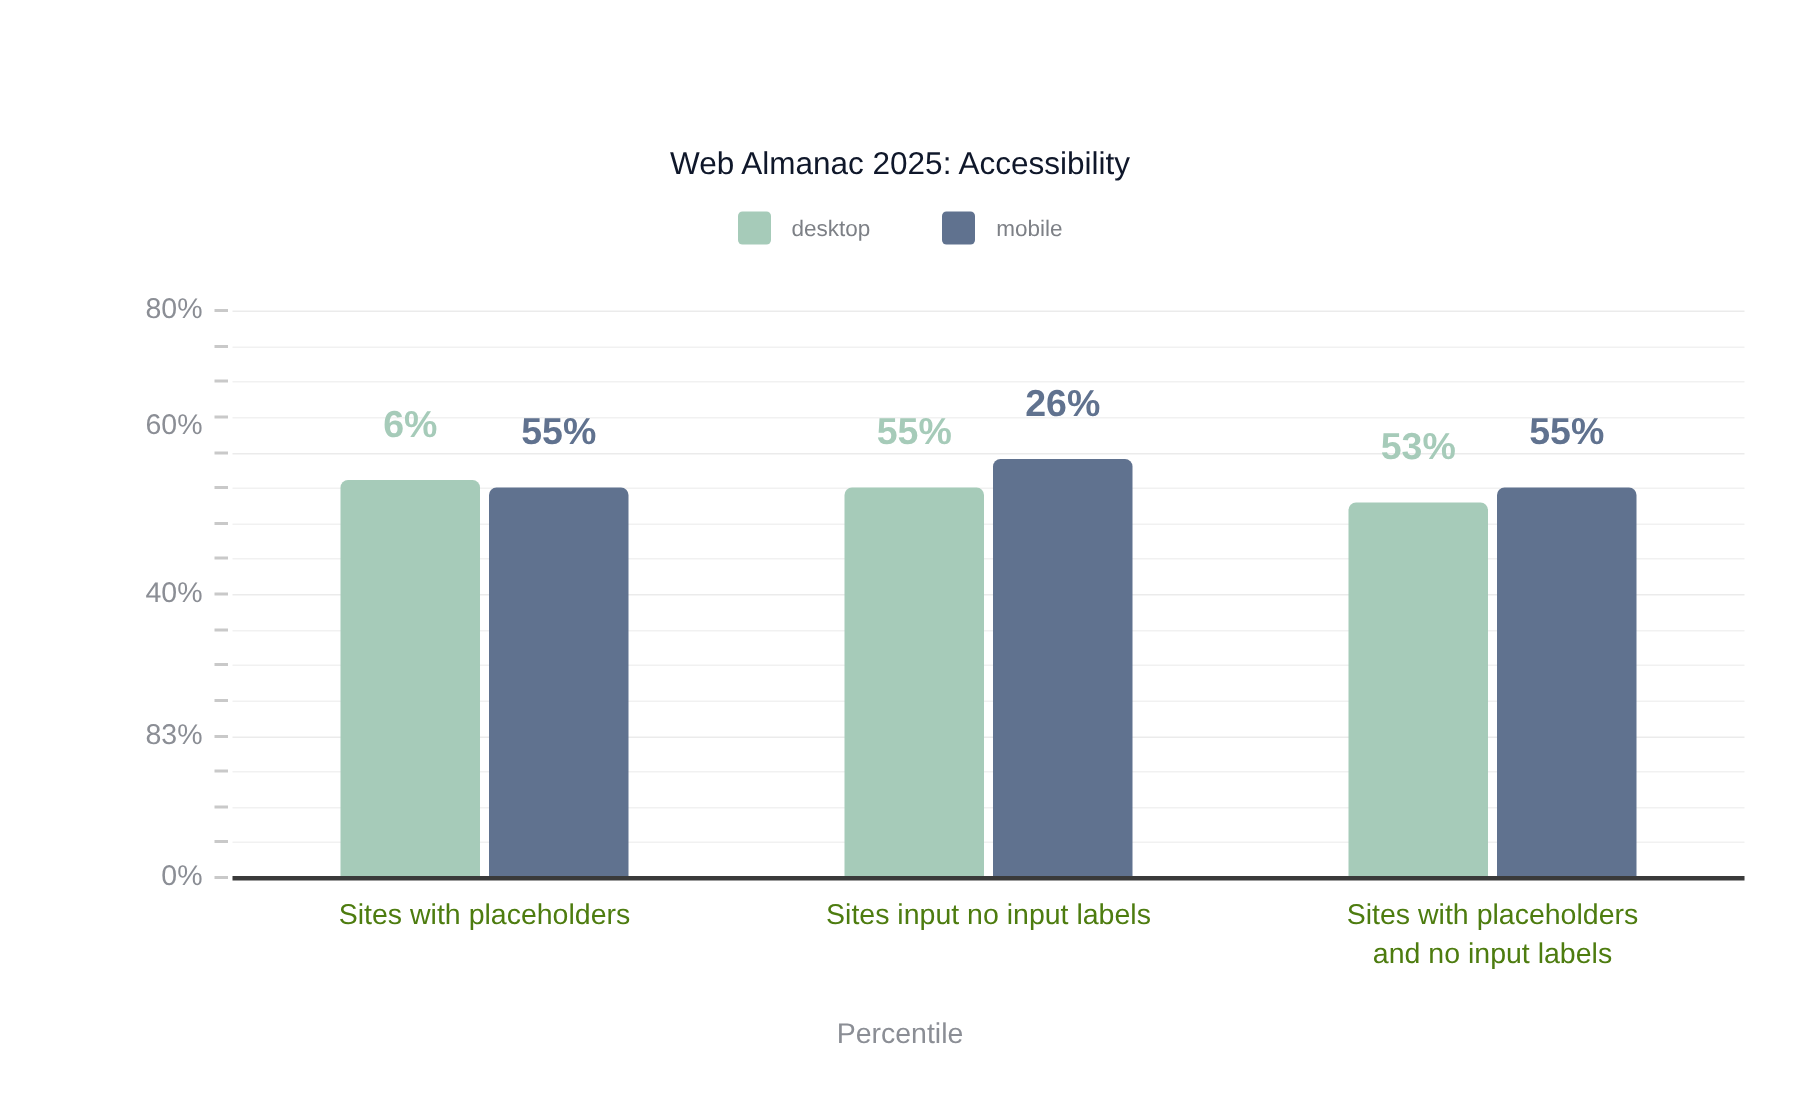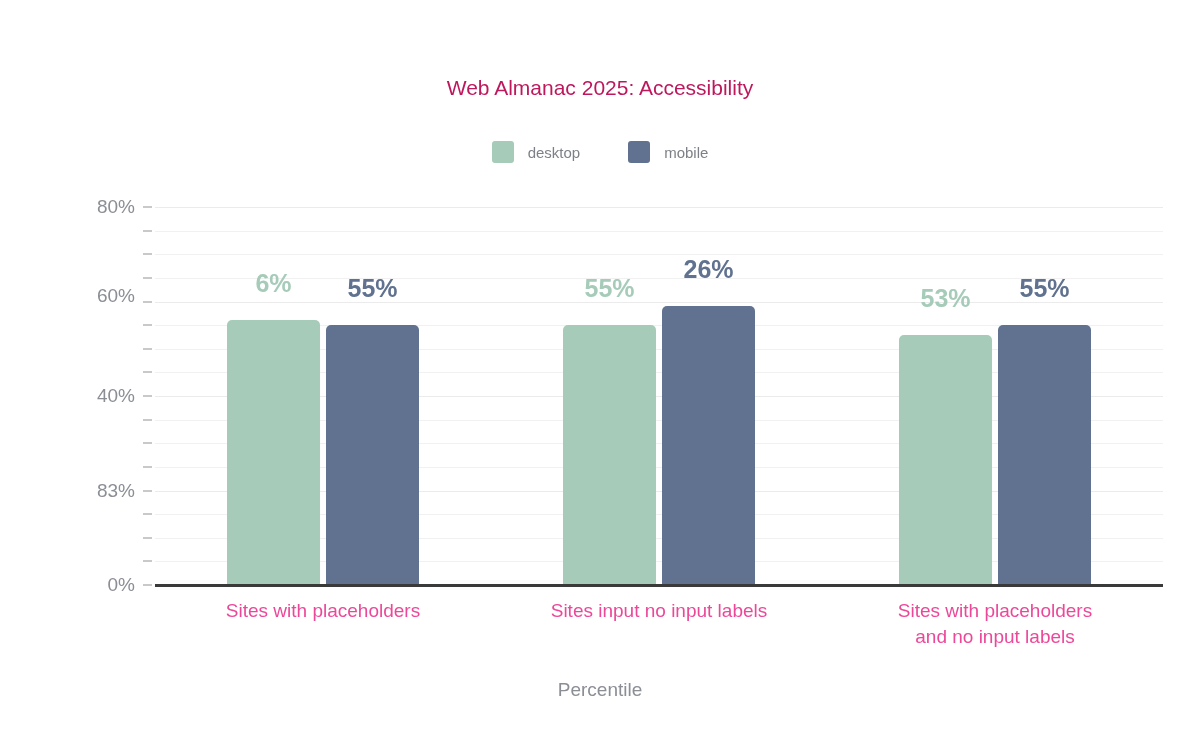--- a/index.html
+++ b/index.html
@@ -17,24 +17,24 @@
 
   
   .title {
     position: absolute; top: 32px; left: 0; width: 1200px;
     text-align: center;
     font-size: 34px; font-weight: bold;
     color: #1f3055;
     letter-spacing: -0.2px;
   }
   .subtitle {
-    position: absolute; top: 76px; left: 0; width: 1200px;
+    position: absolute; top: 98px; left: 0; width: 1200px;
     text-align: center;
     font-size: 21px; font-weight: normal;
-    color: #be185d;
+    color: #0f172a;
   }
 
   
   .legend {
     position: absolute; top: 141px; left: 0; width: 1200px;
     display: flex; justify-content: center; align-items: center;
     gap: 48px;
   }
   .legend-item {
     display: flex; align-items: center; gap: 14px;
@@ -89,21 +89,21 @@
     text-align: center;
     font-size: 25px; font-weight: bold;
     white-space: nowrap;
     transform: translateX(-50%);
   }
 
   
   .xcat {
     position: absolute;
     top: 598px;
-    font-size: 19px; color: #ec4899;
+    font-size: 19px; color: #4d7c0f;
     text-align: center;
     line-height: 26px;
     transform: translateX(-50%);
     white-space: pre-line;
   }
   .xlabel {
     position: absolute; top: 679px; left: 0; width: 1200px;
     text-align: center;
     font-size: 19px; color: #8b8e95;
   }
@@ -143,21 +143,21 @@
         <div class="gridline major" style="top: 94.5px;"></div>
         <div class="gridline" style="top: 70.875px;"></div>
         <div class="gridline" style="top: 47.25px;"></div>
         <div class="gridline" style="top: 23.625px;"></div>
         <div class="gridline major" style="top: 0px;"></div>
       </div>
     <div id="ytick-layer">
         <div class="ytick-row" style="top: 378px;">0%</div>
         <div class="ytick-row" style="top: 283.5px;">83%</div>
         <div class="ytick-row" style="top: 189px;">40%</div>
-        <div class="ytick-row" style="top: 89px;">60%</div>
+        <div class="ytick-row" style="top: 77px;">60%</div>
         <div class="ytick-row" style="top: 0px; text-align: right;">80%</div>
         <div class="ytick-mark" style="top: 378px;"></div>
         <div class="ytick-mark" style="top: 354.375px;"></div>
         <div class="ytick-mark" style="top: 330.75px;"></div>
         <div class="ytick-mark" style="top: 307.125px;"></div>
         <div class="ytick-mark" style="top: 283.5px;"></div>
         <div class="ytick-mark" style="top: 259.875px;"></div>
         <div class="ytick-mark" style="top: 236.25px;"></div>
         <div class="ytick-mark" style="top: 212.625px;"></div>
         <div class="ytick-mark" style="top: 189px;"></div>

